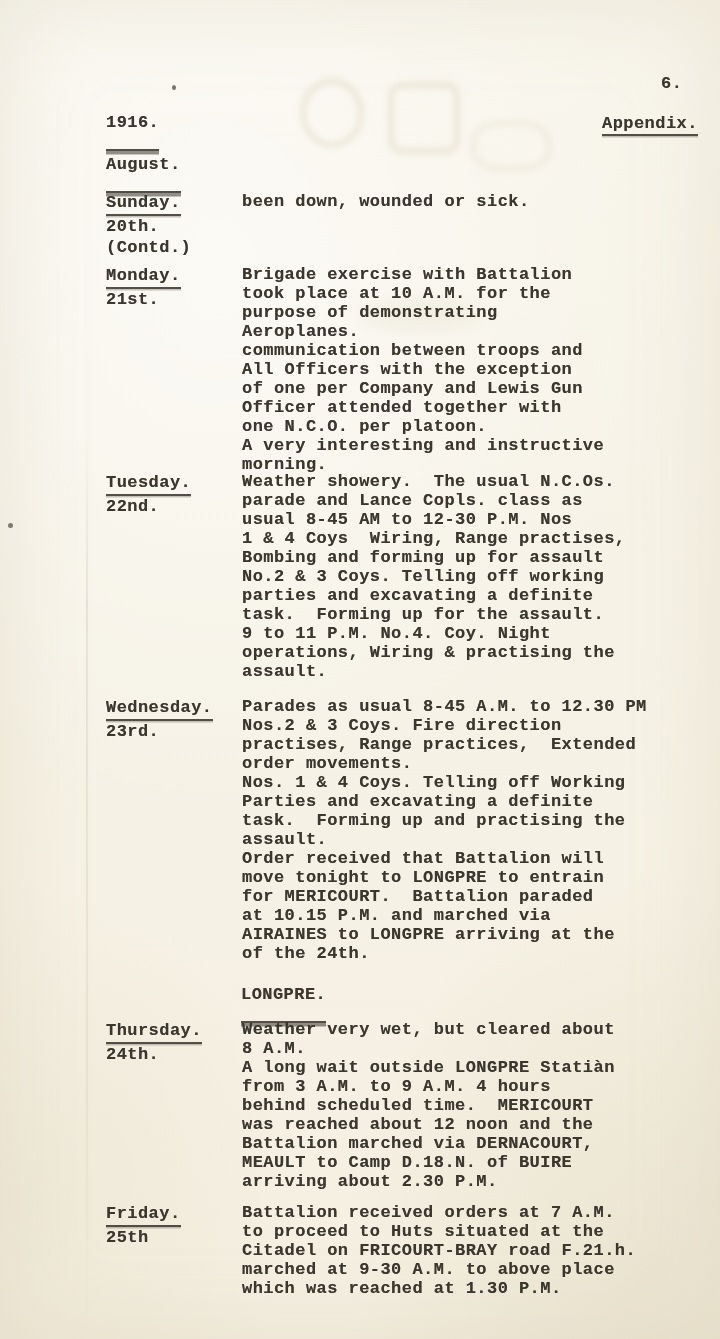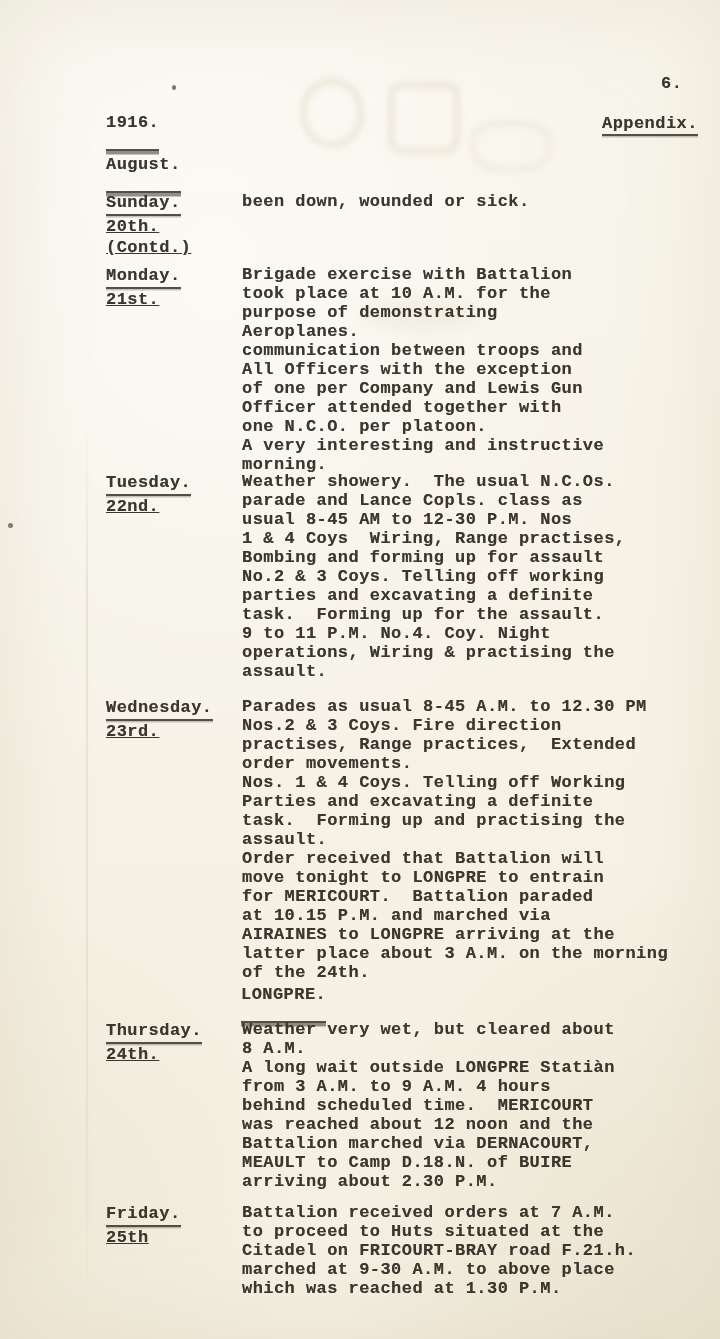--- a/index.html
+++ b/index.html
@@ -36,21 +36,21 @@
     box-shadow: 0 3.5px 0 rgba(59,55,47,0.55);
     padding-bottom: 17px;
   }
   
   .pagenum   { position: absolute; top: 74px;  left: 661px; }
   .year      { position: absolute; top: 113px; left: 106px; }
   .appendix  { position: absolute; top: 98px; left: 602px; margin-top: 16px; }
   .month     { position: absolute; top: 155px; left: 106px; }
   
   .entry { position: absolute; left: 106px; right: 8px; display: flex; align-items: flex-start; }
-  .labelcol { width: 136px; flex: 0 0 136px; text-decoration: underline; }
+  .labelcol { width: 136px; flex: 0 0 136px; }
   .labelcol .lline { line-height: 21px; white-space: pre; }
   .bodycol { flex: 1 1 auto; min-width: 0; }
   .e-sun { top: 192px; }
   .e-mon { top: 265px; }
   .e-tue { top: 472px; }
   .e-wed { top: 697px; }
   .e-thu { top: 1020px; }
   .e-fri { top: 1203px; }
   .subheading { position: absolute; left: 241px; top: 985px; text-align: right; }
   
@@ -156,21 +156,20 @@
         <div class="line">order movements.</div>
         <div class="line">Nos. 1 &amp; 4 Coys. Telling off Working</div>
         <div class="line">Parties and excavating a definite</div>
         <div class="line">task.  Forming up and practising the</div>
         <div class="line">assault.</div>
         <div class="line">Order received that Battalion will</div>
         <div class="line">move tonight to LONGPRE to entrain</div>
         <div class="line">for MERICOURT.  Battalion paraded</div>
         <div class="line">at 10.15 P.M. and marched via</div>
         <div class="line">AIRAINES to LONGPRE arriving at the</div>
-        <div class="line">latter place about 3 A.M. on the morning</div>
         <div class="line">of the 24th.</div>
       </div>
   </div>
 
   <div class="subheading"><span class="u2">LONGPRE.</span></div>
 
   <div class="entry e-thu">
     <div class="labelcol">
       <div class="lline"><span class="u">Thursday.</span></div>
       <div class="lline">24th.</div>

